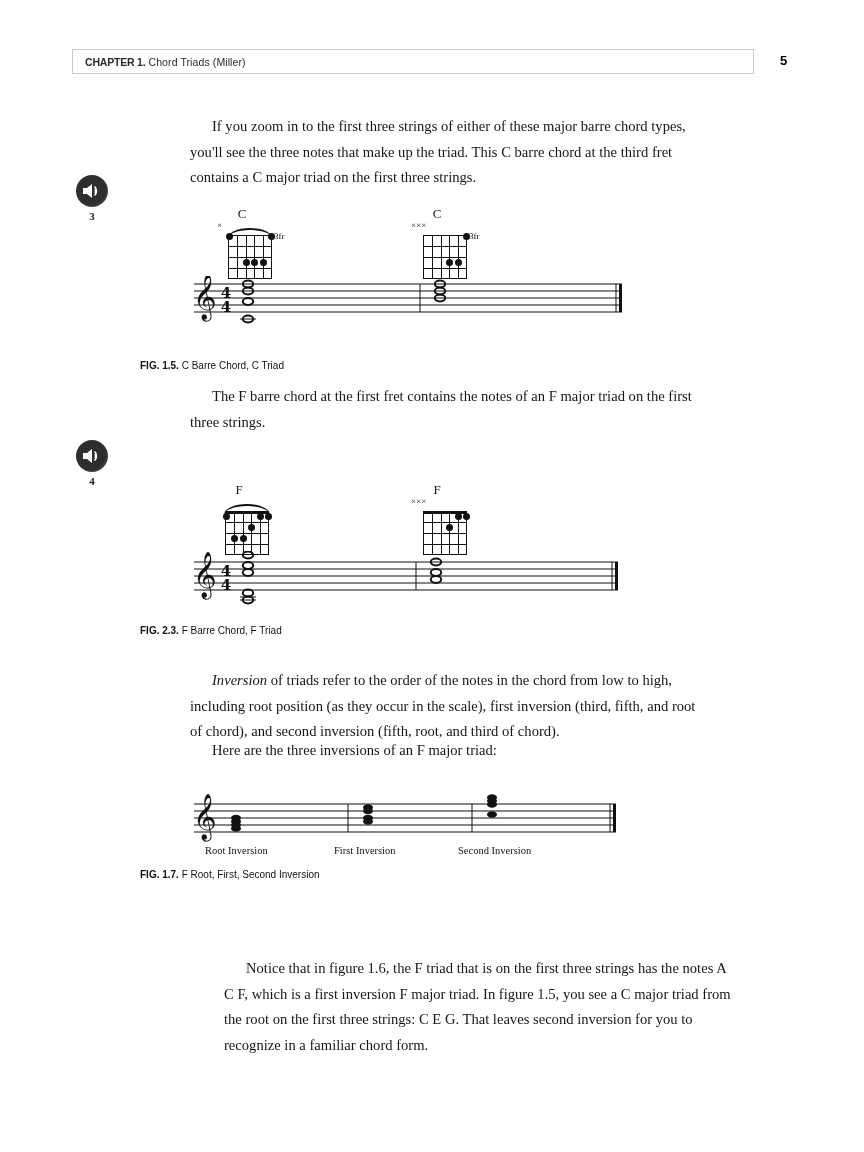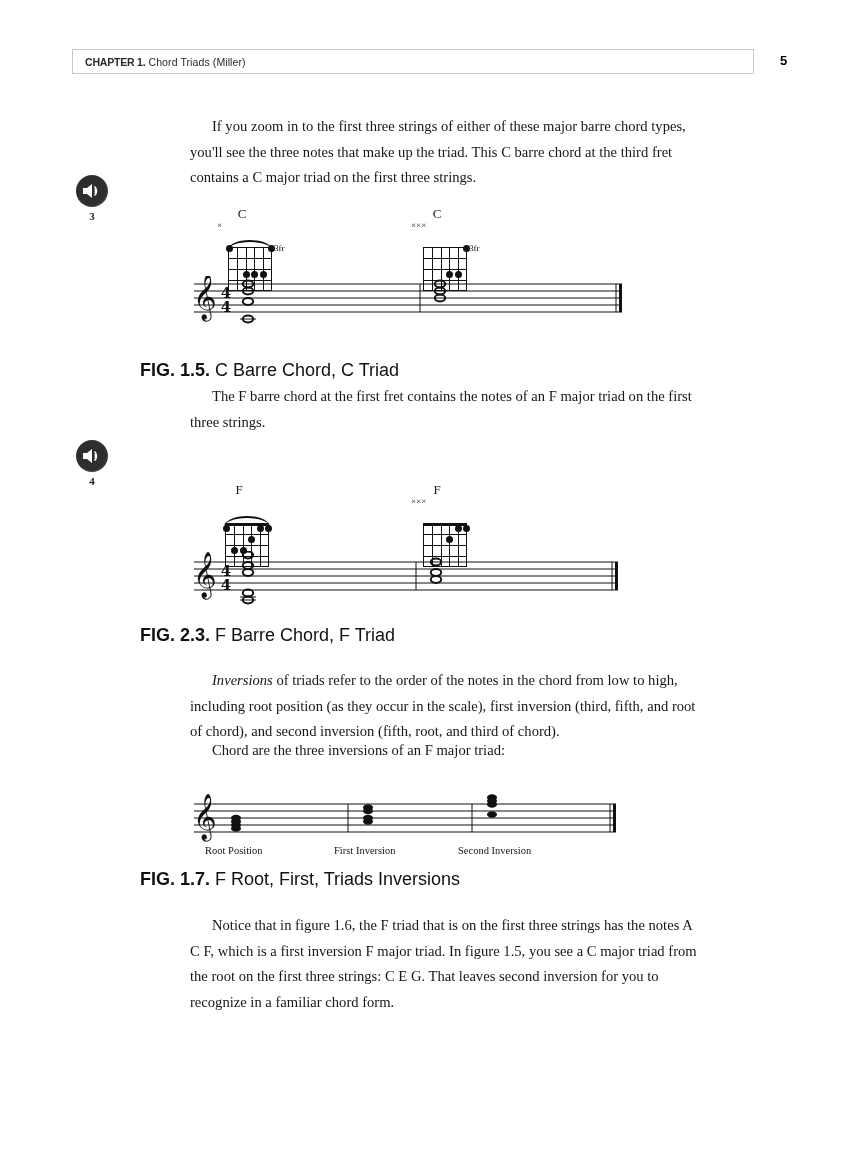--- a/index.html
+++ b/index.html
@@ -94,21 +94,21 @@
     height: 14px;
   }
   .chord-marks {
     height: 10px;
     position: relative;
     font-family: "Liberation Serif", serif;
     font-size: 9px;
     color: #2b2b2b;
   }
   .chord-marks span { position: absolute; top: 0px; line-height: 9px; }
-  .grid-wrap { position: relative; margin: 16px auto; width: 28px; }
+  .grid-wrap { position: relative; margin: 4px auto; width: 28px; }
   .nut {
     height: 3px; background: #111; width: 44px;
     position: absolute; top: 0; left: 0;
   }
   .barre {
     position: absolute;
     width: 46px; height: 9px;
     left: -1px; top: -7px;
     border-top: 2.2px solid #111;
     border-radius: 50% / 100% 100% 0 0;
@@ -139,21 +139,21 @@
 
   
   .stave { position: absolute; }
   .stave svg { display: block; }
 
   
   .fig-caption {
     position: absolute;
     left: 140px;
     font-family: "Liberation Sans", sans-serif;
-    font-size: 18px;
+    font-size: 10px;
     color: #111;
     white-space: nowrap;
   }
   .fig-caption .fig-label { font-weight: bold; }
 
   
   .inv-label {
     position: absolute;
     font-family: "Liberation Serif", serif;
     font-size: 10.5px;
@@ -367,25 +367,25 @@
       <ellipse cx="248" cy="28.5" rx="5.2" ry="3.4"></ellipse>
     </g>
   </svg>
 </div>
 
 <div class="fig-caption" style="top:625px;">
   <span class="fig-label">FIG. 2.3.</span><span> F Barre Chord, F Triad</span>
 </div>
 
 <div class="para" style="top:668px;">
-  <span class="indent"></span><i>Inversions</i><span> of triads refer to the order of the notes in the chord from low to high, including root position (as they occur in the scale), first inversion (third, fifth, and root of chord), and second inversion (fifth, root, and third of chord).</span>
+  <span class="indent"></span><i>Inversion</i><span> of triads refer to the order of the notes in the chord from low to high, including root position (as they occur in the scale), first inversion (third, fifth, and root of chord), and second inversion (fifth, root, and third of chord).</span>
 </div>
 
 <div class="para" style="top:738px;">
-  <span class="indent"></span><span>Chord are the three inversions of an F major triad:</span>
+  <span class="indent"></span><span>Here are the three inversions of an F major triad:</span>
 </div>
 
 <div class="stave" style="left:188px; top:790px;">
   <svg width="434" height="56" viewBox="0 0 434 56">
     <g stroke="#111" stroke-width="1">
       <line x1="6" y1="14" x2="428" y2="14"></line>
       <line x1="6" y1="21" x2="428" y2="21"></line>
       <line x1="6" y1="28" x2="428" y2="28"></line>
       <line x1="6" y1="35" x2="428" y2="35"></line>
       <line x1="6" y1="42" x2="428" y2="42"></line>
@@ -412,23 +412,23 @@
 
     <g fill="#111">
       <ellipse cx="304" cy="7.5" rx="5" ry="3.3"></ellipse>
       <ellipse cx="304" cy="11" rx="5" ry="3.3"></ellipse>
       <ellipse cx="304" cy="14.5" rx="5" ry="3.3"></ellipse>
       <ellipse cx="304" cy="24.5" rx="5" ry="3.3"></ellipse>
     </g>
   </svg>
 </div>
 
-<div class="inv-label" style="left:205px; top:845px;">Root Position</div>
+<div class="inv-label" style="left:205px; top:845px;">Root Inversion</div>
 <div class="inv-label" style="left:334px; top:845px;text-align:center;">First Inversion</div>
 <div class="inv-label" style="left:458px; top:845px;">Second Inversion</div>
 
 <div class="fig-caption" style="top:869px;">
-  <span class="fig-label">FIG. 1.7.</span><span> F Root, First, Triads Inversions</span>
-</div>
-
-<div class="para" style="top:913px;">
+  <span class="fig-label">FIG. 1.7.</span><span> F Root, First, Second Inversion</span>
+</div>
+
+<div class="para" style="top:956px;margin-left:34px;">
   <span class="indent"></span><span>Notice that in figure 1.6, the F triad that is on the first three strings has the notes A C F, which is a first inversion F major triad. In figure 1.5, you see a C major triad from the root on the first three strings: C E G. That leaves second inversion for you to recognize in a familiar chord form.</span>
 </div>
 
 </body></html>

